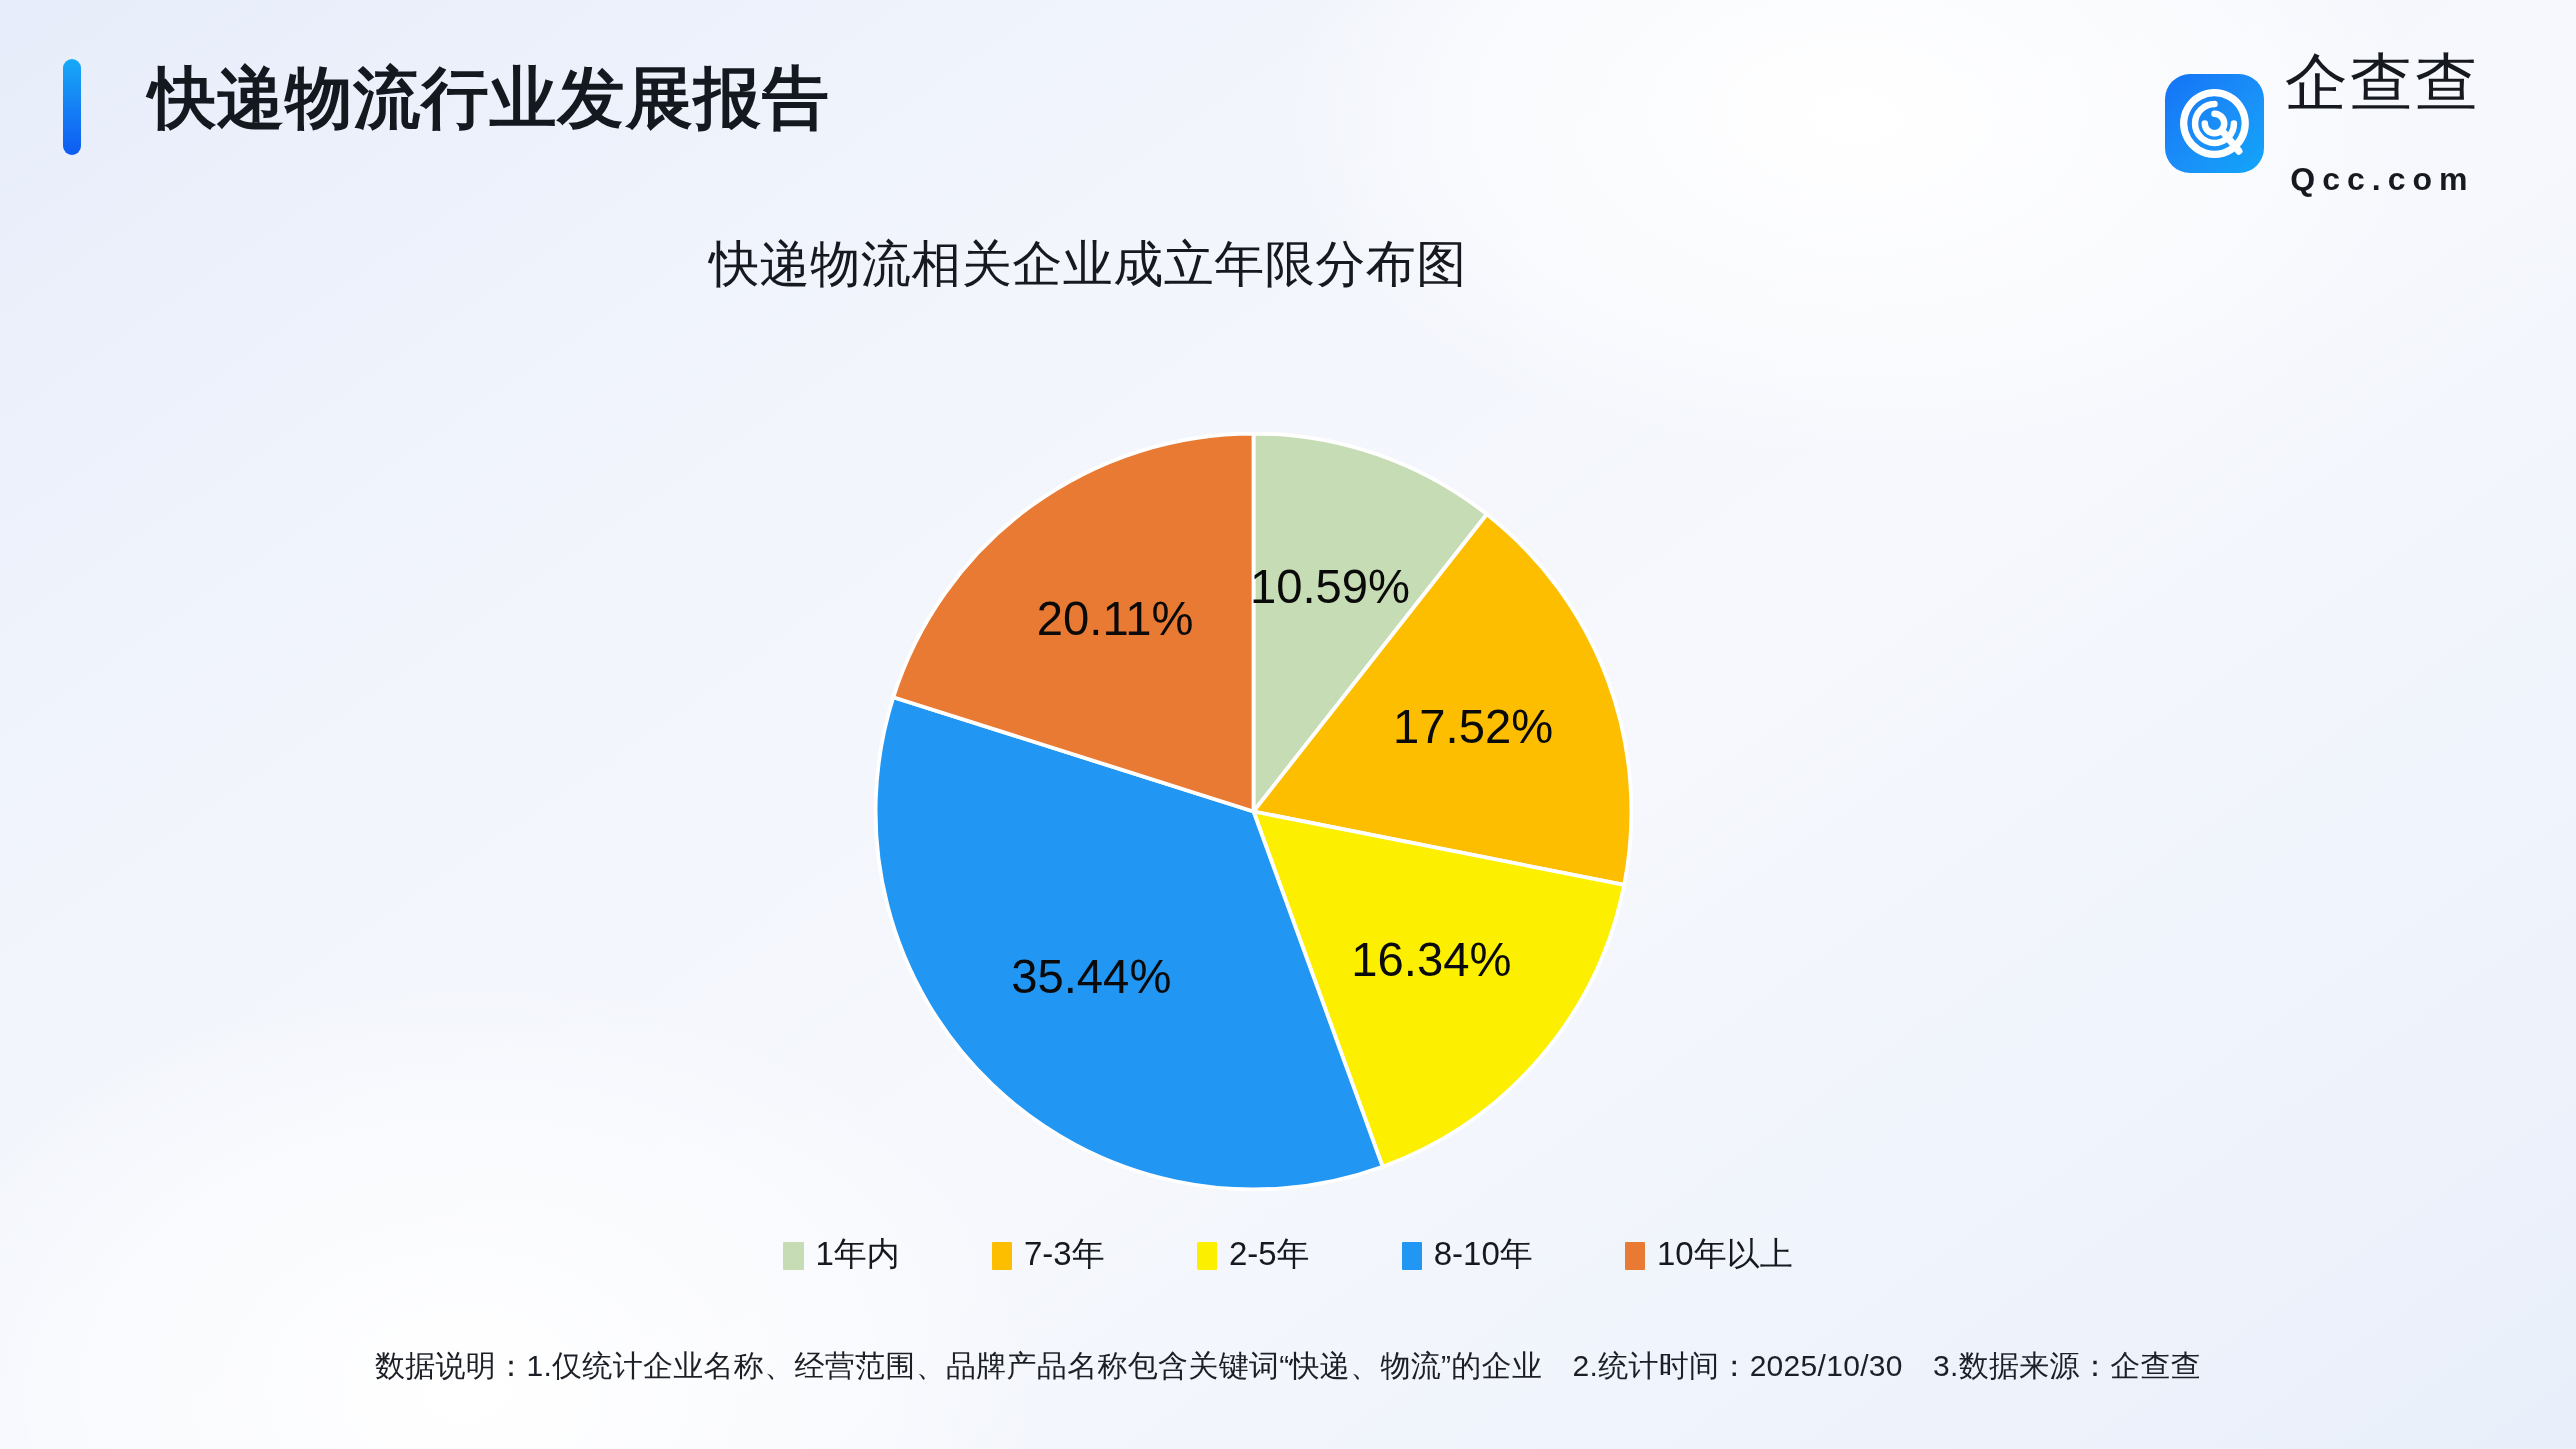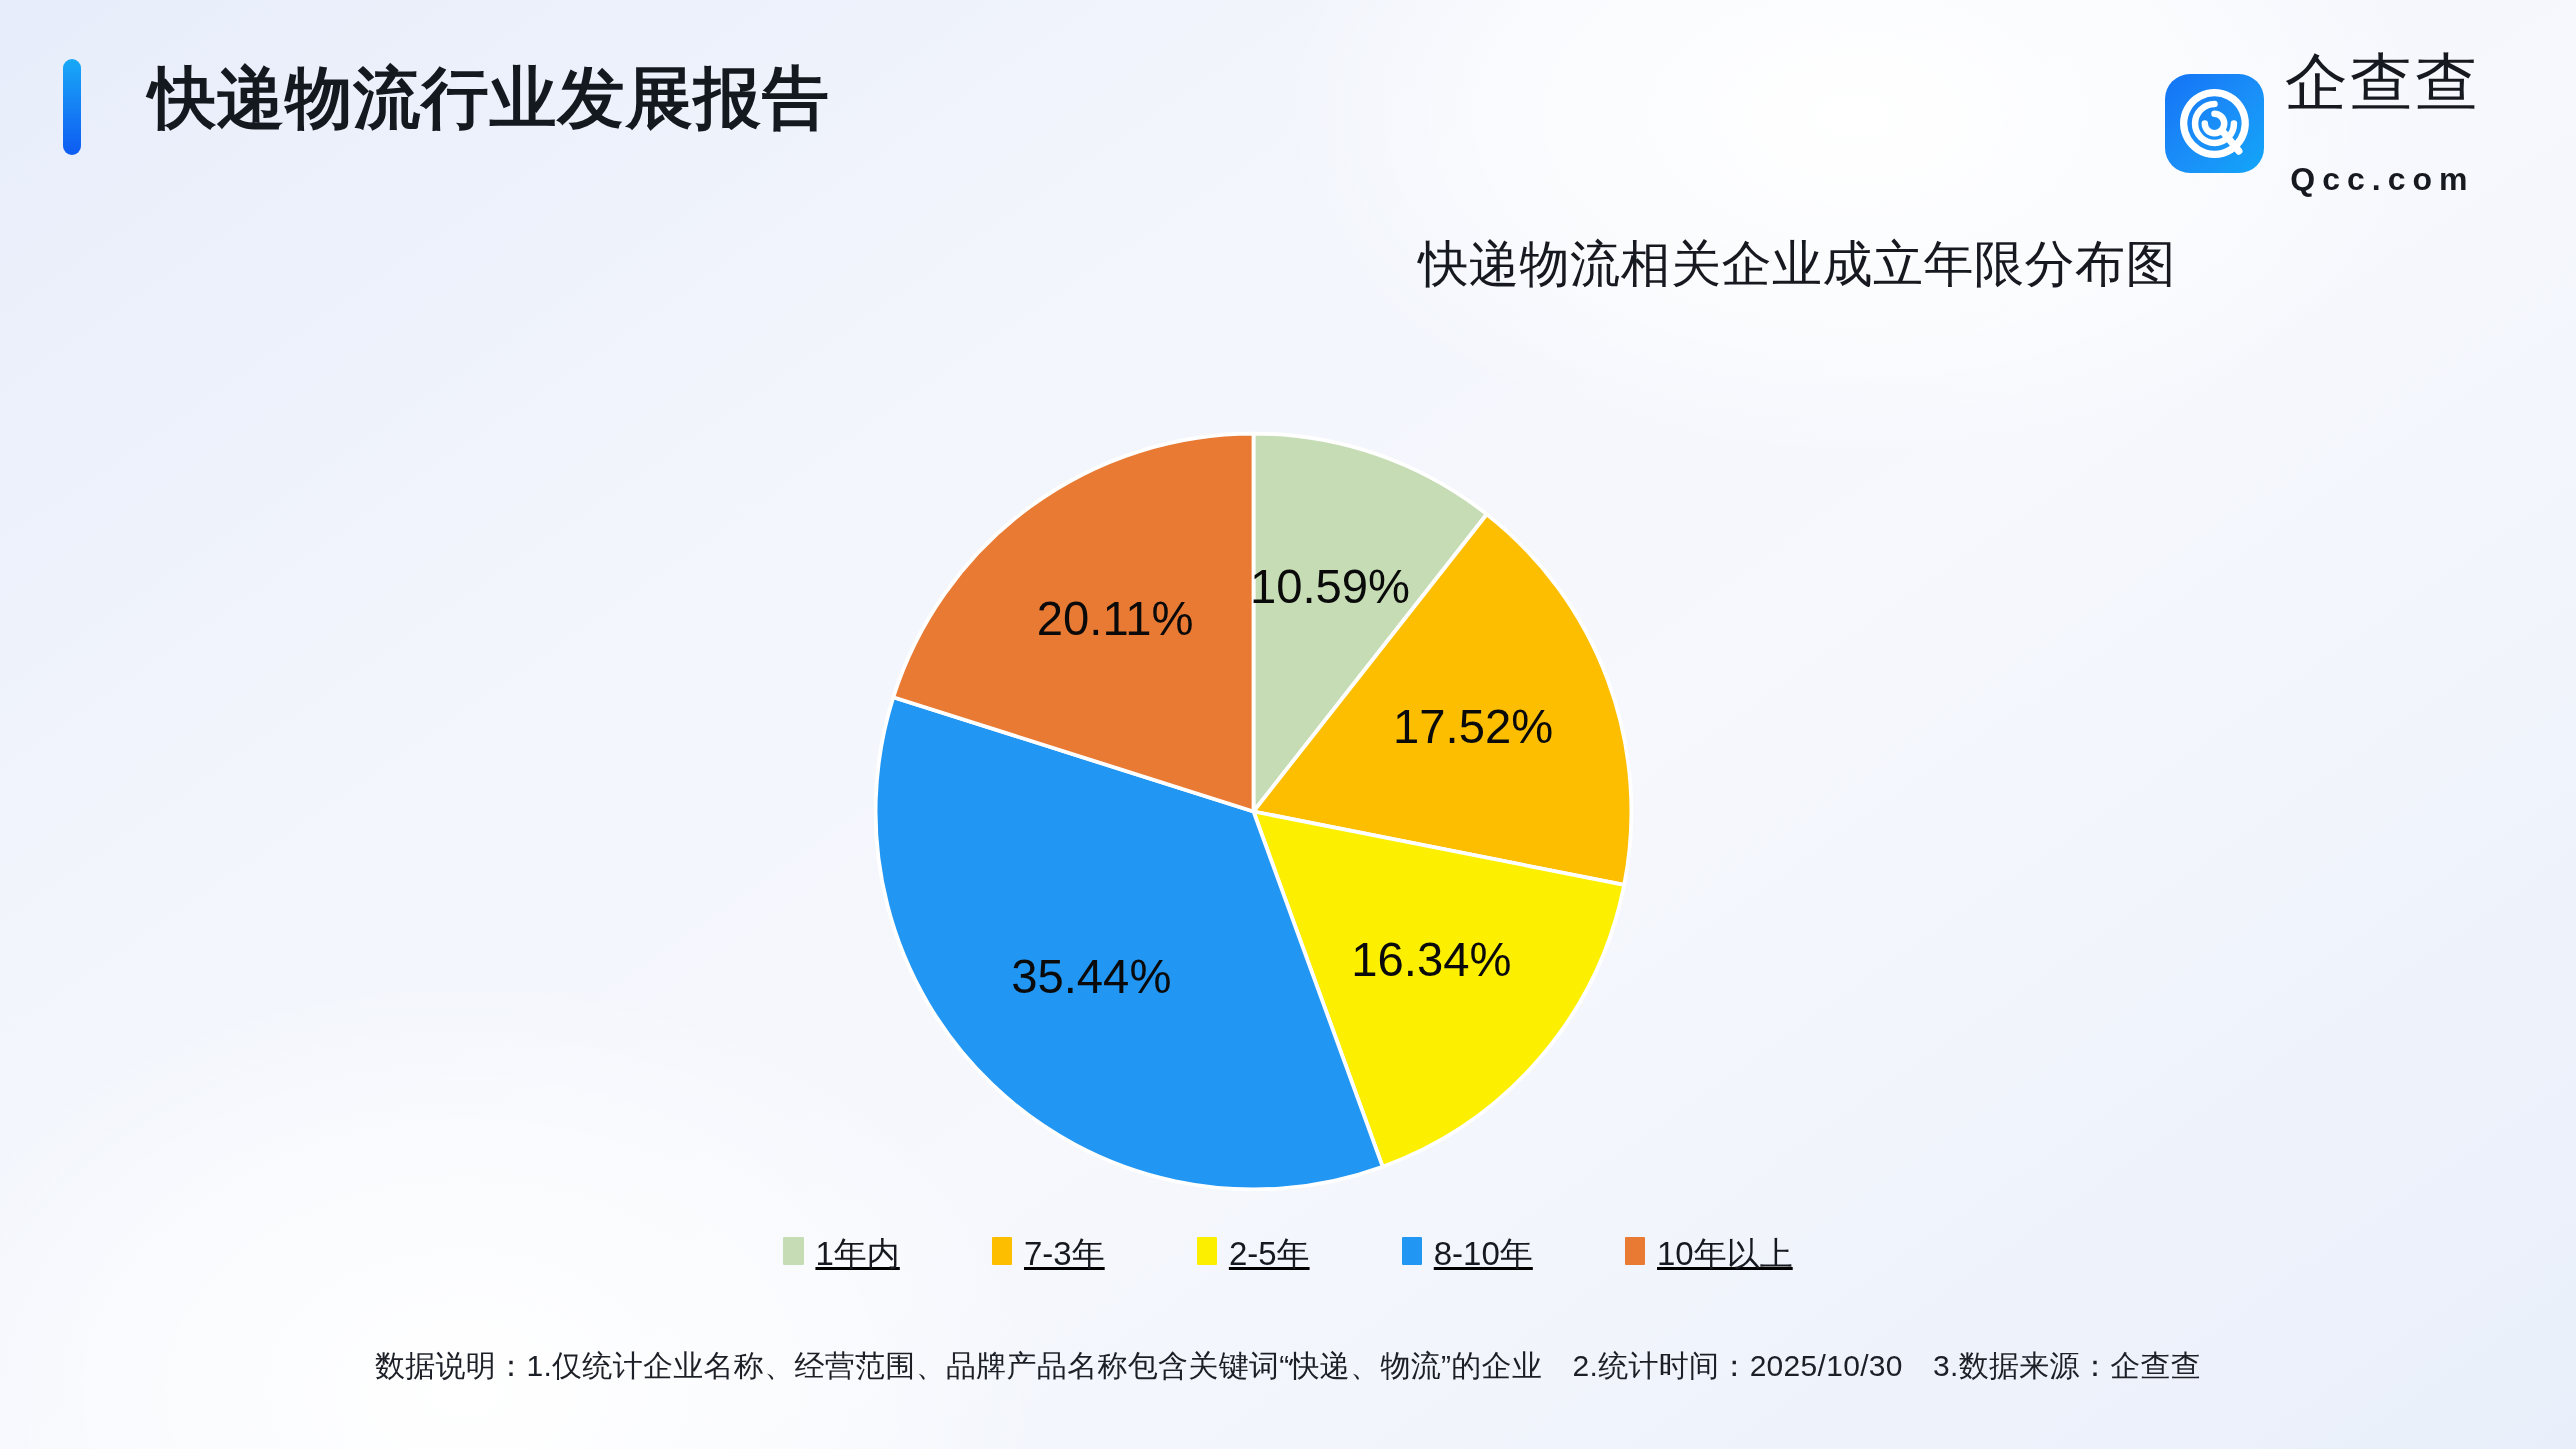--- a/index.html
+++ b/index.html
@@ -97,21 +97,21 @@
     white-space: nowrap;
     margin-top: 46px;
   }
 
   
   .chart-title {
     position: absolute;
     left: 0;
     top: 231px;
     width: 2176px;
-    text-align: right;
+    text-align: center;
     font-size: 50px;
     font-weight: normal;
     color: #16191f;
     letter-spacing: 0.5px;
     white-space: nowrap;
   }
 
   .pie-wrap {
     position: absolute;
     left: 874px;
@@ -139,23 +139,22 @@
     left: 0;
     top: 1237px;
     width: 2576px;
     display: flex;
     justify-content: center;
     align-items: center;
     gap: 92px;
   }
   .legend-item {
     display: flex;
-    align-items: flex-start;
+    align-items: flex-end;
     gap: 11.8px;
-    text-decoration: underline;
   }
   .legend-swatch {
     width: 20.4px;
     height: 28px;
     flex: none;
     border-radius: 1.1px;
   }
   .legend-label {
     font-size: 33px;
     color: #16191f;

